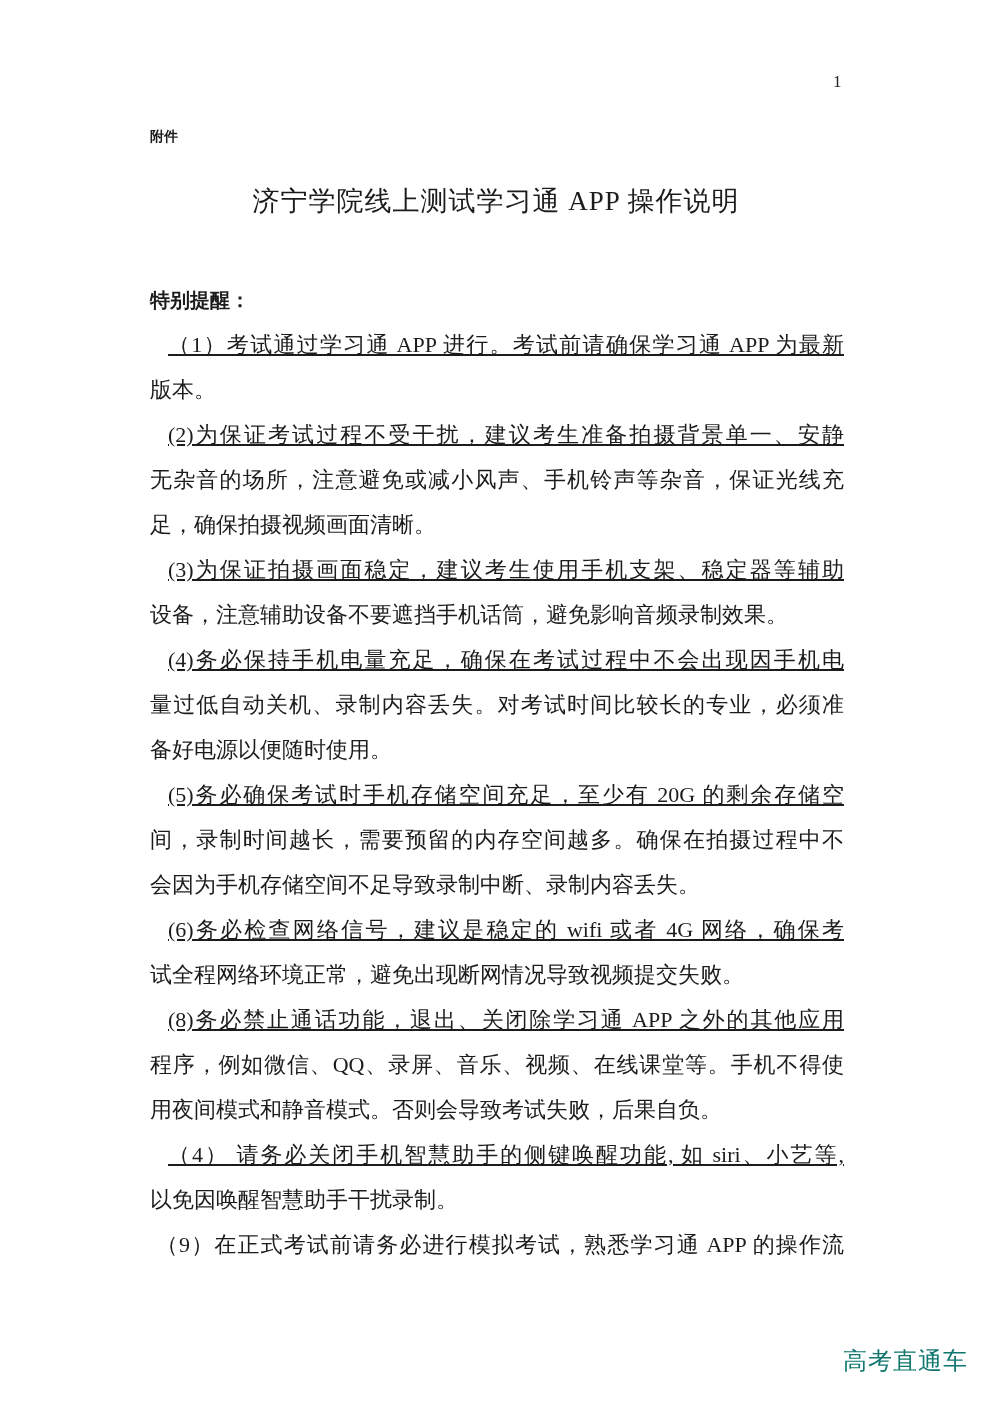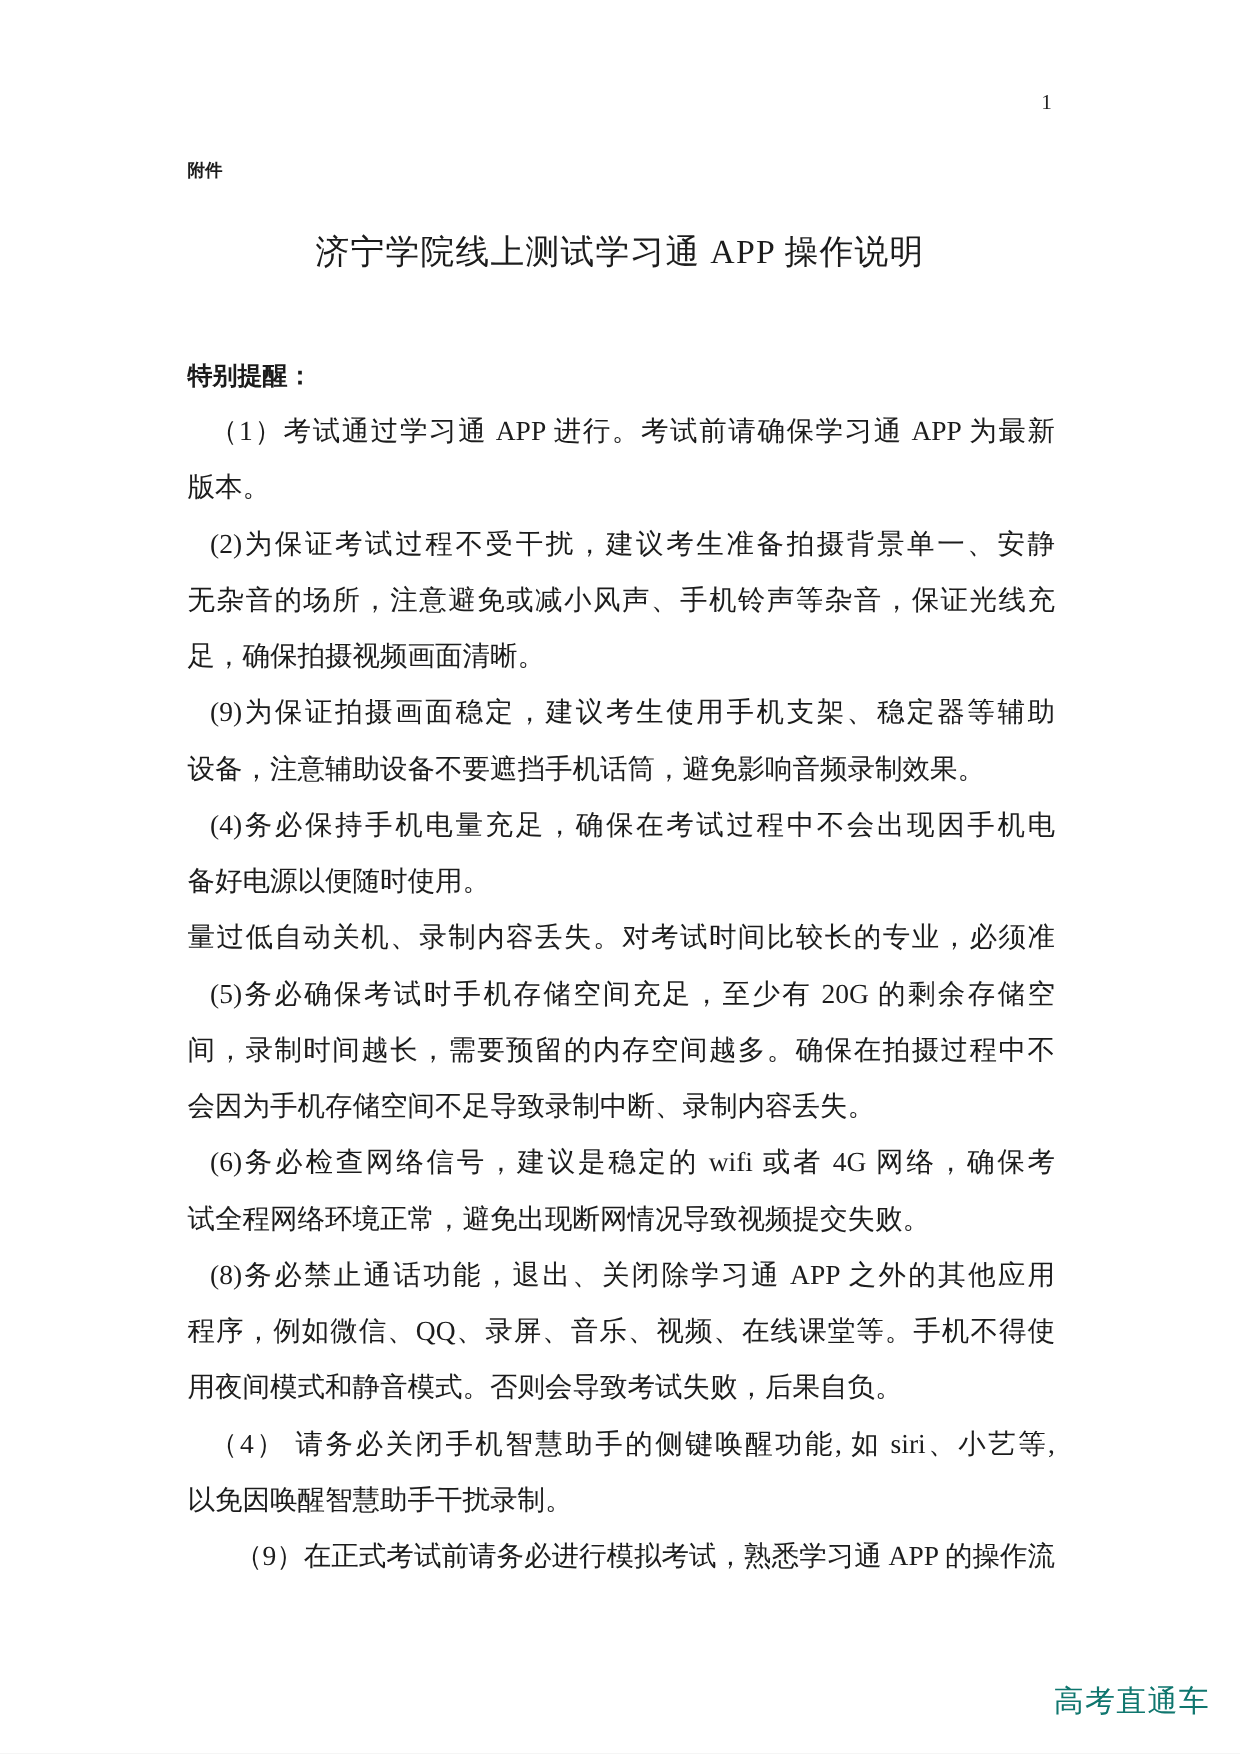--- a/index.html
+++ b/index.html
@@ -53,22 +53,22 @@
     width: 694px;
     font-size: 22px;
     line-height: 45px;
   }
   .line {
     white-space: nowrap;
     text-align: justify;
     text-align-last: justify;
     height: 45px;
   }
-  .line.first { padding-left: 18px; }
-  .line.small-indent { padding-left: 6px; margin-left: 32px; }
+  .line.first { padding-left: 18px; text-decoration: underline; }
+  .line.small-indent { padding-left: 6px; }
   .line.end { text-align: left; text-align-last: left; }
   .watermark {
     position: absolute;
     right: 24px;
     bottom: 26px;
     font-size: 24px;
     color: #0f766e;
     letter-spacing: 1px;
   }
 </style>
@@ -88,27 +88,27 @@
       <div>
         <div class="line first">（1）考试通过学习通 APP 进行。考试前请确保学习通 APP 为最新</div>
         <div class="line end">版本。</div>
       </div>
       <div>
         <div class="line first">(2)为保证考试过程不受干扰，建议考生准备拍摄背景单一、安静</div>
         <div class="line">无杂音的场所，注意避免或减小风声、手机铃声等杂音，保证光线充</div>
         <div class="line end">足，确保拍摄视频画面清晰。</div>
       </div>
       <div>
-        <div class="line first">(9)为保证拍摄画面稳定，建议考生使用手机支架、稳定器等辅助</div>
+        <div class="line first">(3)为保证拍摄画面稳定，建议考生使用手机支架、稳定器等辅助</div>
         <div class="line end">设备，注意辅助设备不要遮挡手机话筒，避免影响音频录制效果。</div>
       </div>
       <div>
         <div class="line first">(4)务必保持手机电量充足，确保在考试过程中不会出现因手机电</div>
+        <div class="line">量过低自动关机、录制内容丢失。对考试时间比较长的专业，必须准</div>
         <div class="line end">备好电源以便随时使用。</div>
-        <div class="line">量过低自动关机、录制内容丢失。对考试时间比较长的专业，必须准</div>
       </div>
       <div>
         <div class="line first">(5)务必确保考试时手机存储空间充足，至少有 20G 的剩余存储空</div>
         <div class="line">间，录制时间越长，需要预留的内存空间越多。确保在拍摄过程中不</div>
         <div class="line end">会因为手机存储空间不足导致录制中断、录制内容丢失。</div>
       </div>
       <div>
         <div class="line first">(6)务必检查网络信号，建议是稳定的 wifi 或者 4G 网络，确保考</div>
         <div class="line end">试全程网络环境正常，避免出现断网情况导致视频提交失败。</div>
       </div>

